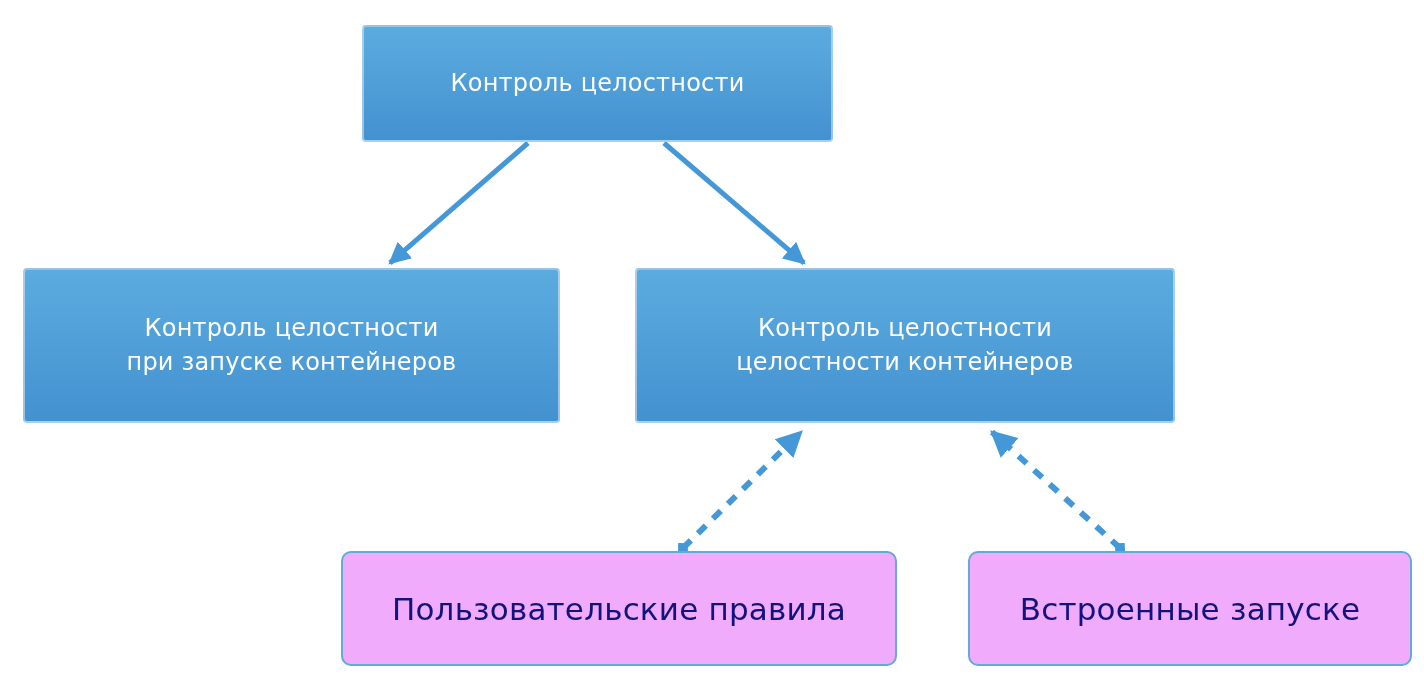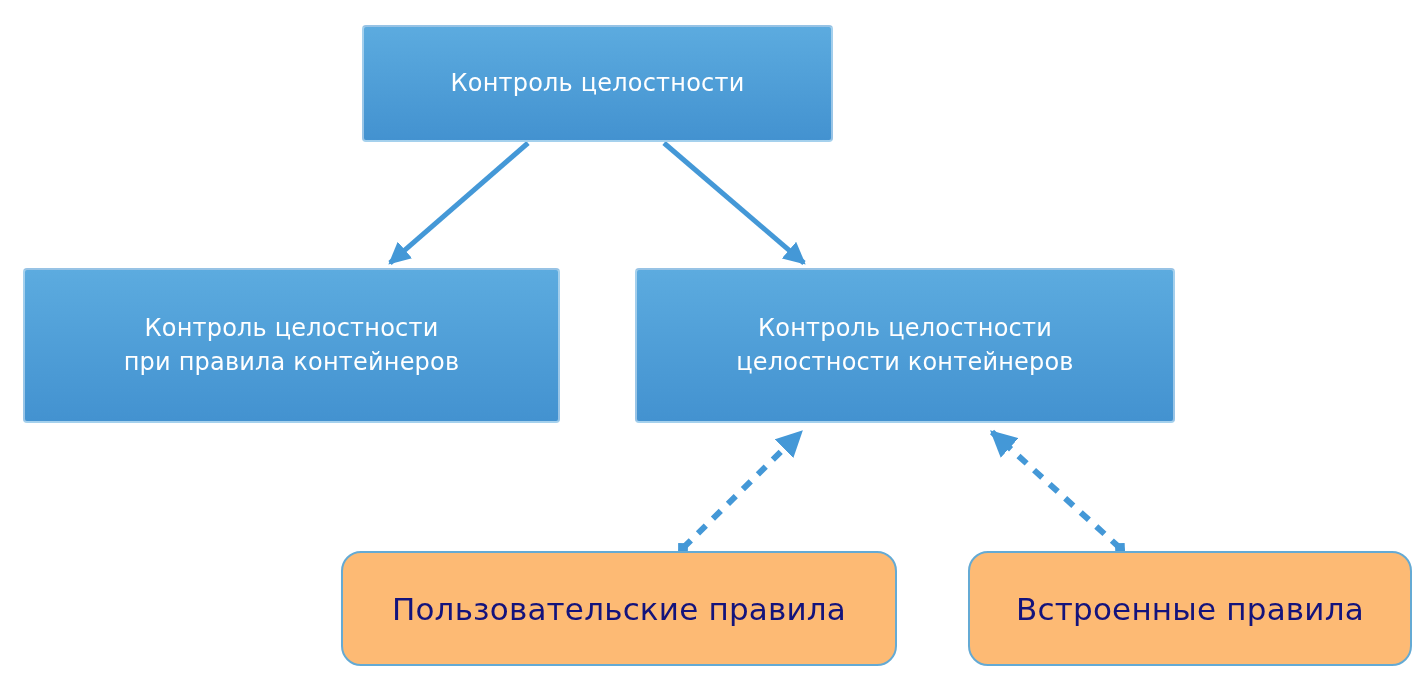--- a/index.html
+++ b/index.html
@@ -34,23 +34,23 @@
   .node-dark {
     background: linear-gradient(180deg, #5cabdf 0%, #4392d0 100%);
     border: 2px solid rgba(255, 255, 255, 0.45);
     border-radius: 4px;
     color: #ffffff;
     font-size: 24px;
     line-height: 1.38;
     letter-spacing: 0.2px;
   }
   .node-leaf {
-    background: #fdba74;
+    background: #f0abfc;
     border: 2px solid #64aad4;
-    border-radius: 20px;
+    border-radius: 10px;
     color: #13137c;
     font-size: 31px;
     letter-spacing: 0.2px;
   }
   .node .ln { display: block; }
 
   #node-root     { left: 362px; top: 25px;  width: 471px; height: 117px; }
   #node-startup  { left: 23px;  top: 268px; width: 537px; height: 155px; }
   #node-running  { left: 635px; top: 268px; width: 540px; height: 155px; }
   #node-user     { left: 341px; top: 551px; width: 556px; height: 115px; }
@@ -91,29 +91,29 @@
 
     <line class="edge-dashed" x1="1120" y1="548" x2="992" y2="432" marker-start="url(#diamond)" marker-end="url(#arrowhead)"></line>
   </svg>
 
   <div id="node-root" class="node node-dark">
     <span class="ln">Контроль целостности</span>
   </div>
 
   <div id="node-startup" class="node node-dark">
     <span class="ln">Контроль целостности</span>
-    <span class="ln">при правила контейнеров</span>
+    <span class="ln">при запуске контейнеров</span>
   </div>
 
   <div id="node-running" class="node node-dark">
     <span class="ln">Контроль целостности</span>
     <span class="ln">целостности контейнеров</span>
   </div>
 
   <div id="node-user" class="node node-leaf">
     <span class="ln">Пользовательские правила</span>
   </div>
 
   <div id="node-builtin" class="node node-leaf">
-    <span class="ln">Встроенные правила</span>
+    <span class="ln">Встроенные запуске</span>
   </div>
 
 </div>
 
 </body></html>

